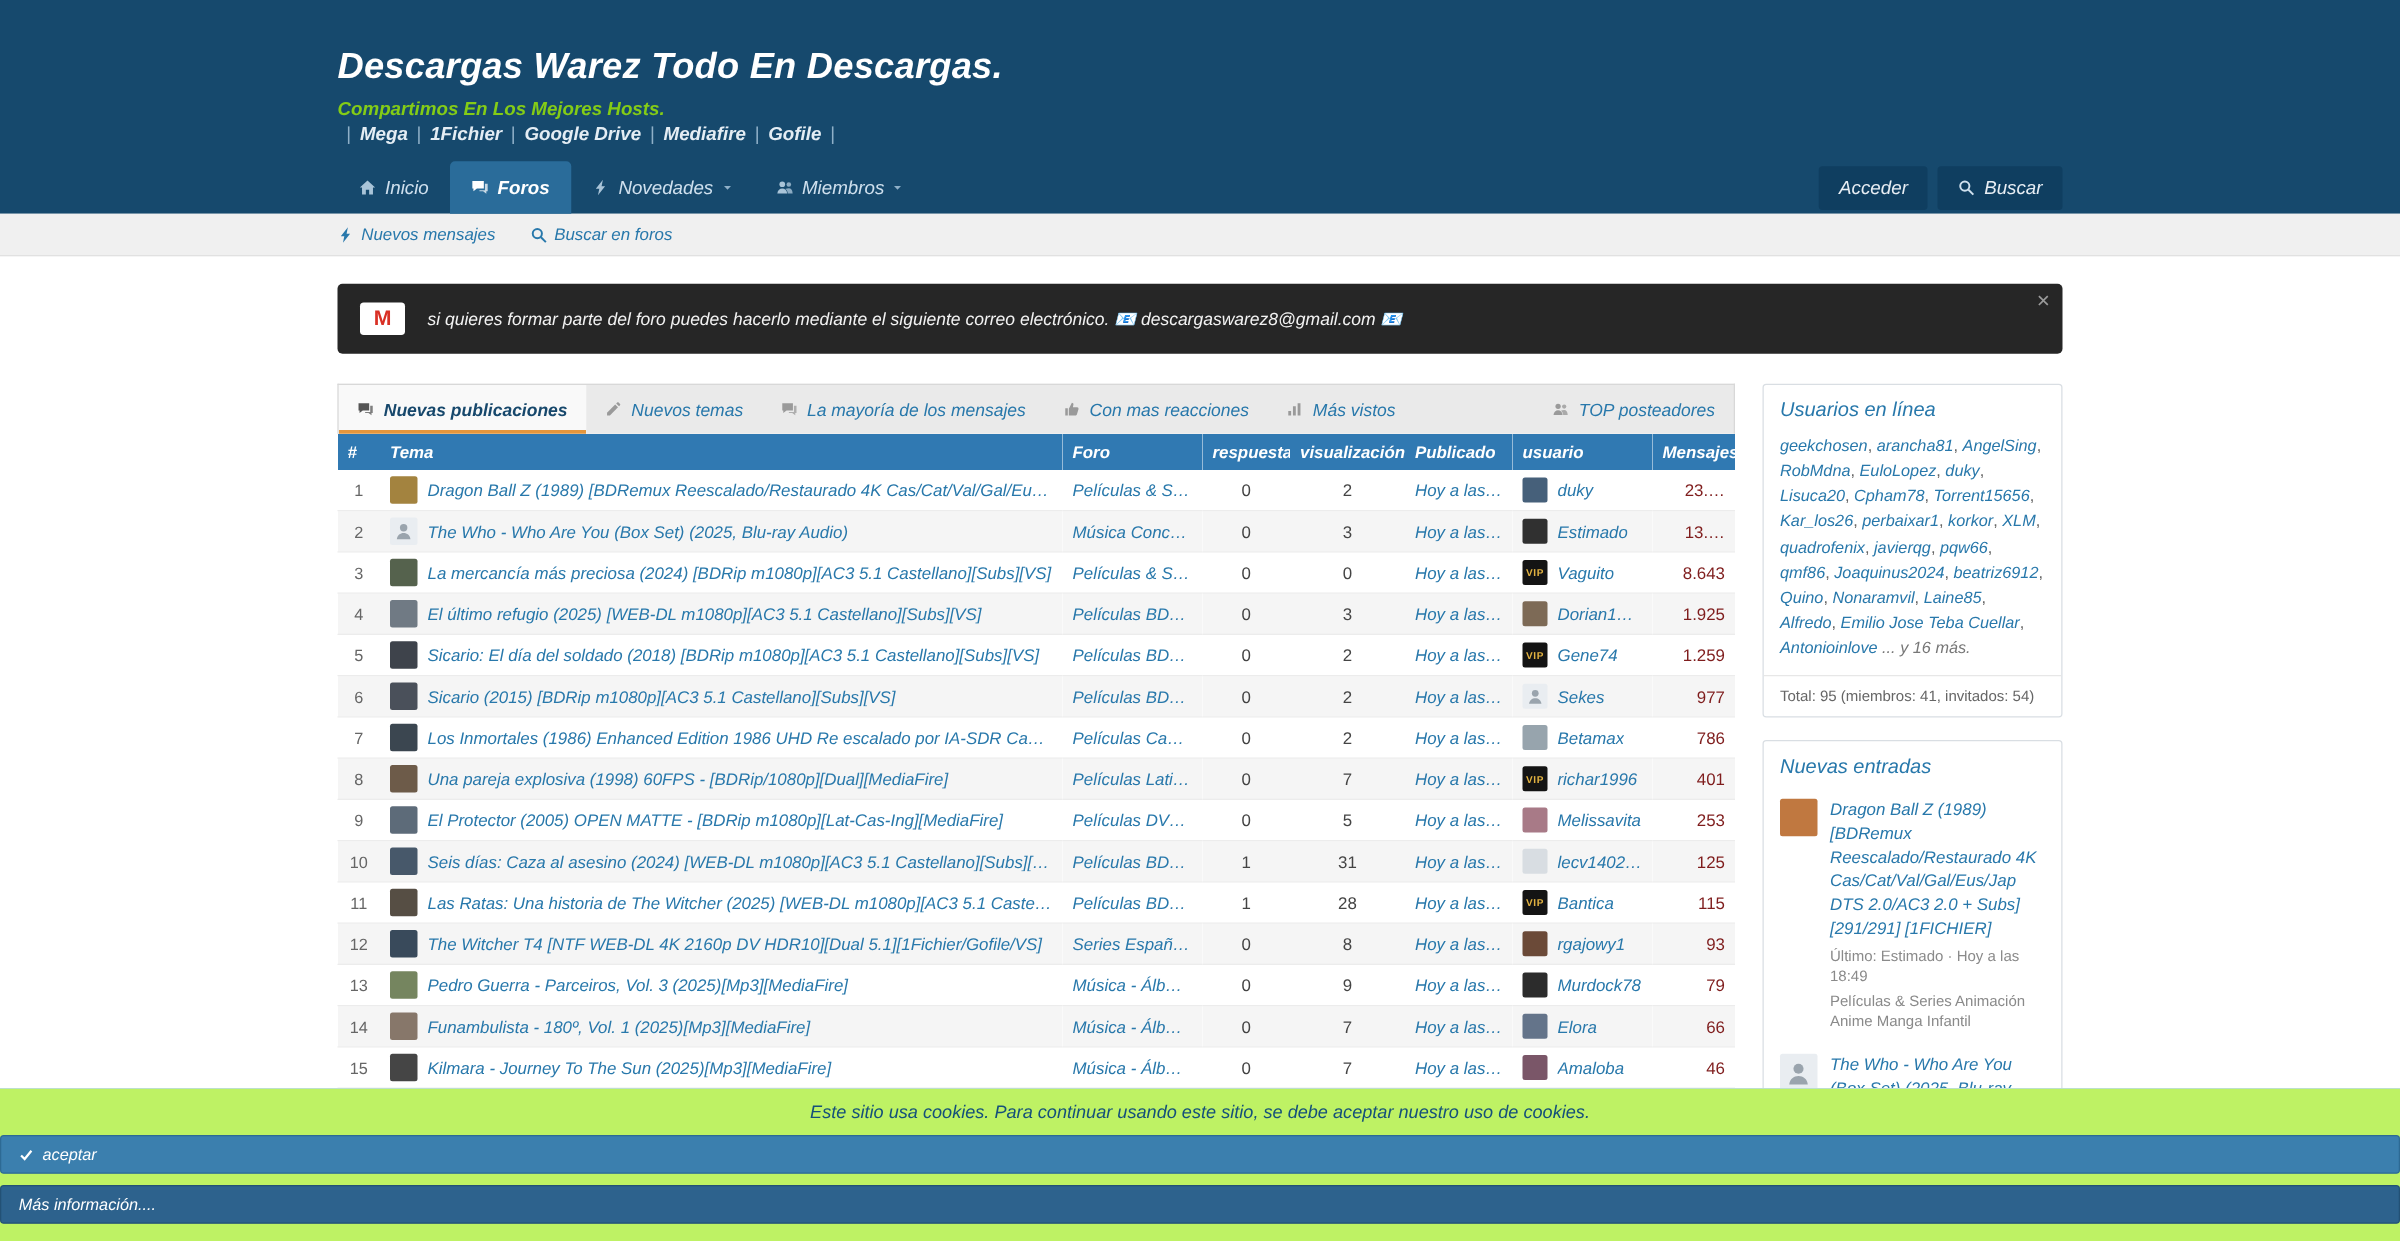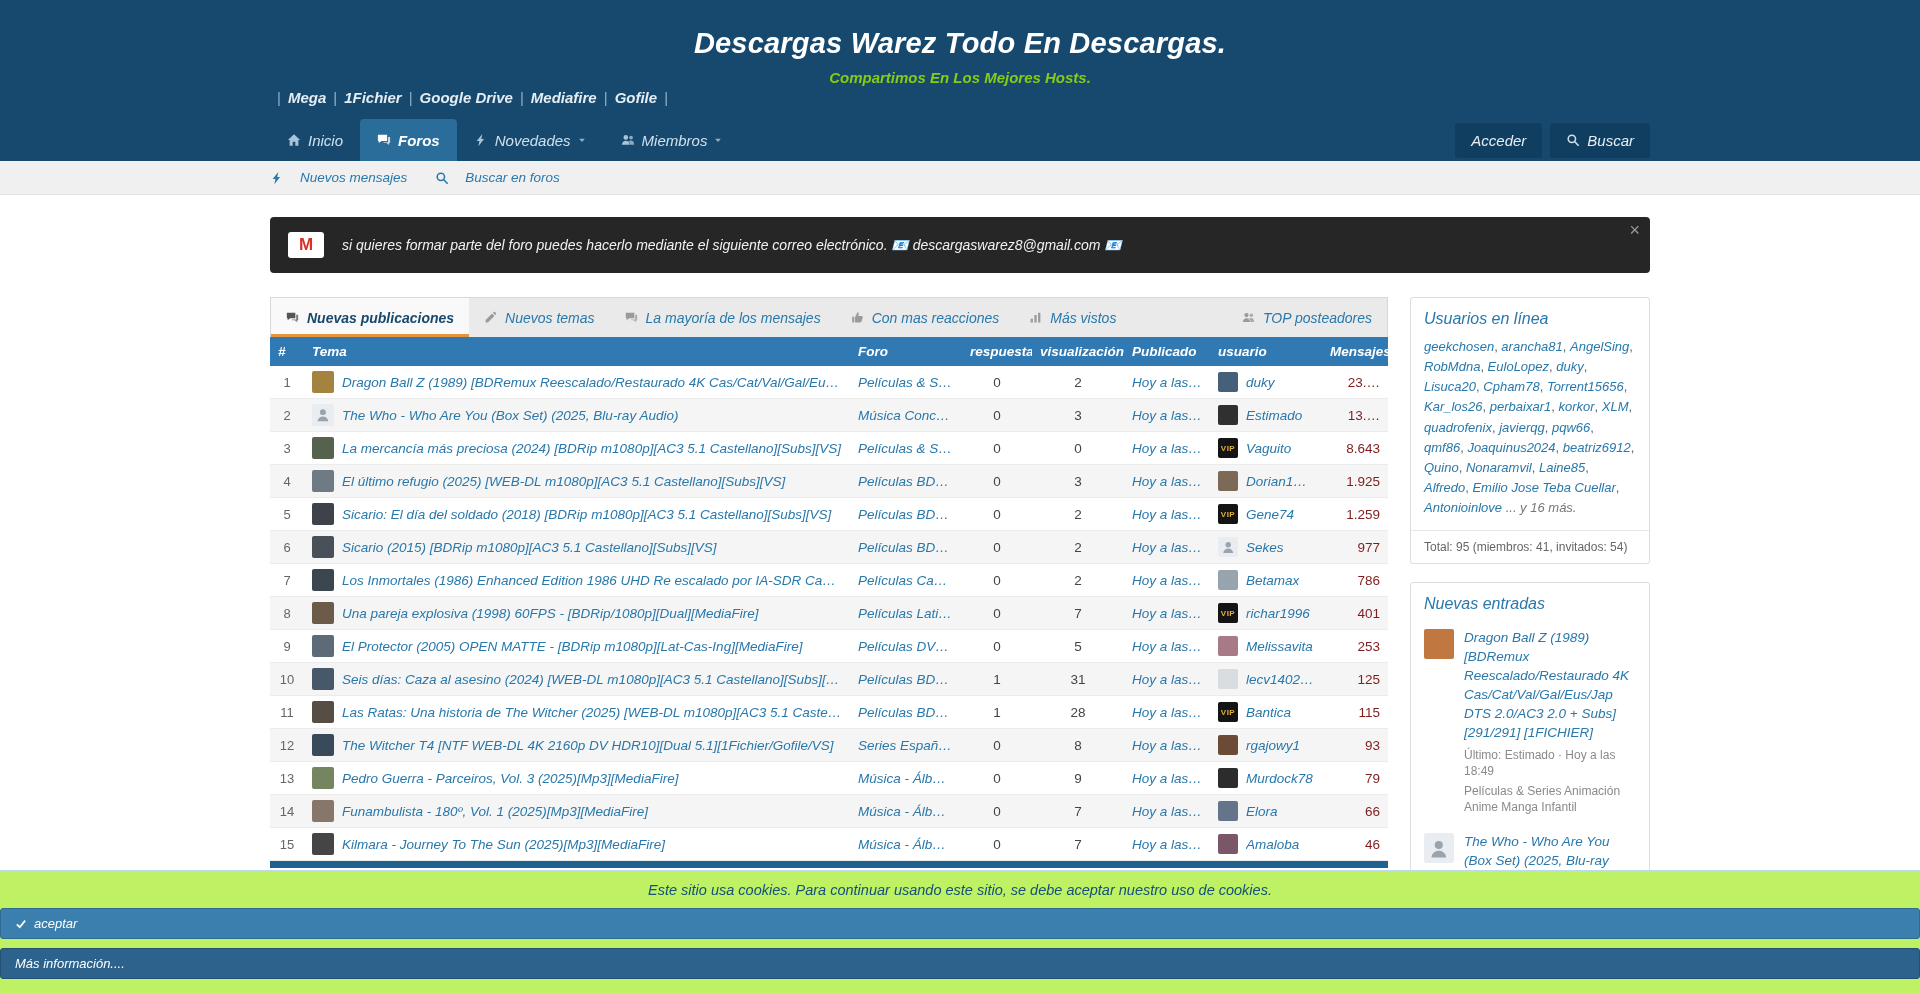--- a/index.html
+++ b/index.html
@@ -7,42 +7,42 @@
   body {
     font-family: "Liberation Sans", sans-serif;
     background:#ffffff; color:#333;
     min-height:993px;
   }
   a { text-decoration:none; }
   .container { width:1380px; margin:0 auto; }
 
   
   .site-header { background:#16496d; color:#fff; }
-  .header-top { padding-top:27px;text-align:center; }
+  .header-top { padding-top:37px; }
   .site-title { margin:0; font-size:29px; font-style:italic; font-weight:bold; color:#fff; letter-spacing:.2px; }
   .subtitle { margin:9px 0 3px; font-size:15px; font-style:italic; font-weight:bold; color:#84cc16; }
   .hosts { display:flex; align-items:center; font-size:15px; font-style:italic; font-weight:bold; color:#e4edf4; }
   .host-sep { color:#8fb0c8; margin:0 7px; font-weight:normal; font-style:normal; }
 
   .mainnav { margin-top:13px; }
   .nav-inner { display:flex; align-items:stretch; height:42px; }
   .nav-left { display:flex; align-items:stretch; }
   .nav-tab { display:flex; align-items:center; gap:7px; padding:0 17px; color:#cfe0ee; font-style:italic; font-size:15px; cursor:pointer; }
   .nav-tab.active { background:#2a6c9a; color:#fff; font-weight:bold; border-radius:4px 4px 0 0; }
   .nav-tab .ico { color:#a9c4d8; }
   .nav-tab.active .ico { color:#fff; }
   .nav-tab .caret { width:10px; height:10px; color:#8fb0c8; margin-left:-1px; }
   .nav-right { margin-left:auto; display:flex; gap:8px; align-items:center; }
   .nav-btn { display:flex; align-items:center; gap:7px; background:#0f3e60; color:#e8eef4; font-style:italic; font-size:15px; padding:9px 16px; border-radius:3px; cursor:pointer; }
   .nav-btn .ico { color:#cfe0ee; }
 
   
   .subnav { background:#f0f0f0; border-bottom:1px solid #e1e1e1; }
   .subnav-inner { display:flex; gap:28px; padding:9px 0; }
-  .subnav-link { display:flex; align-items:center; gap:16px; color:#2878ab; font-style:italic; font-size:13.5px; cursor:pointer; }
+  .subnav-link { display:flex; align-items:center; gap:5px; color:#2878ab; font-style:italic; font-size:13.5px; cursor:pointer; }
 
   
   .ico { display:inline-flex; width:14px; height:14px; flex:none; }
   .ico svg { width:100%; height:100%; display:block; }
 
   
   .content { padding-top:10px; padding-bottom:120px; }
   .notice { background:#262626; color:#fff; border-radius:4px; margin:12px 0 24px; padding:15px 18px; display:flex; align-items:center; gap:18px; position:relative; }
   .gmail { width:36px; height:26px; background:#fff; border-radius:3px; display:flex; align-items:center; justify-content:center; flex:none; }
   .gmail::after { content:"M"; color:#d93025; font-weight:bold; font-size:17px; font-family:"Liberation Sans",sans-serif; }

